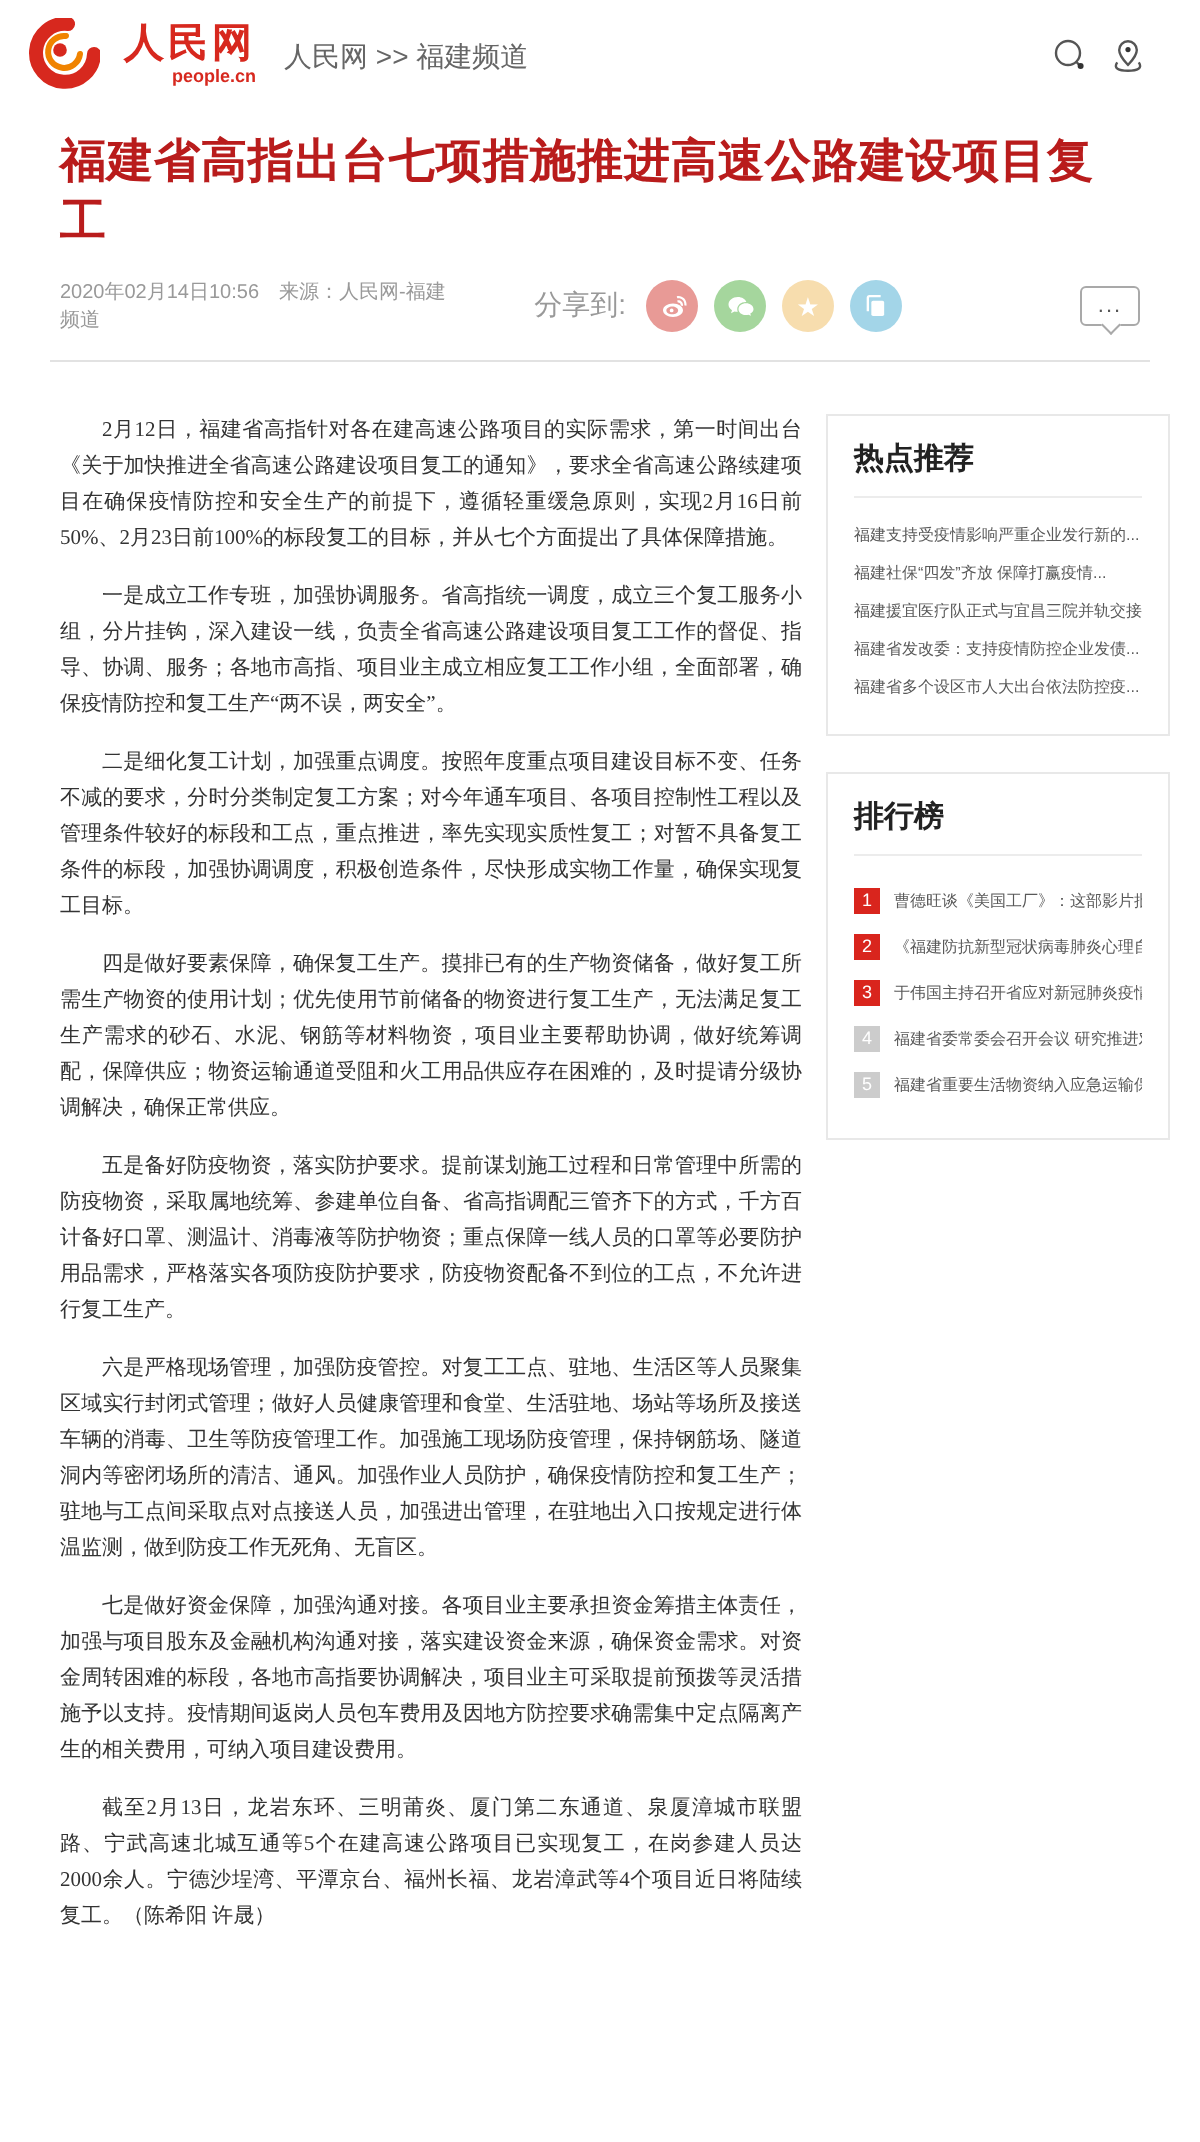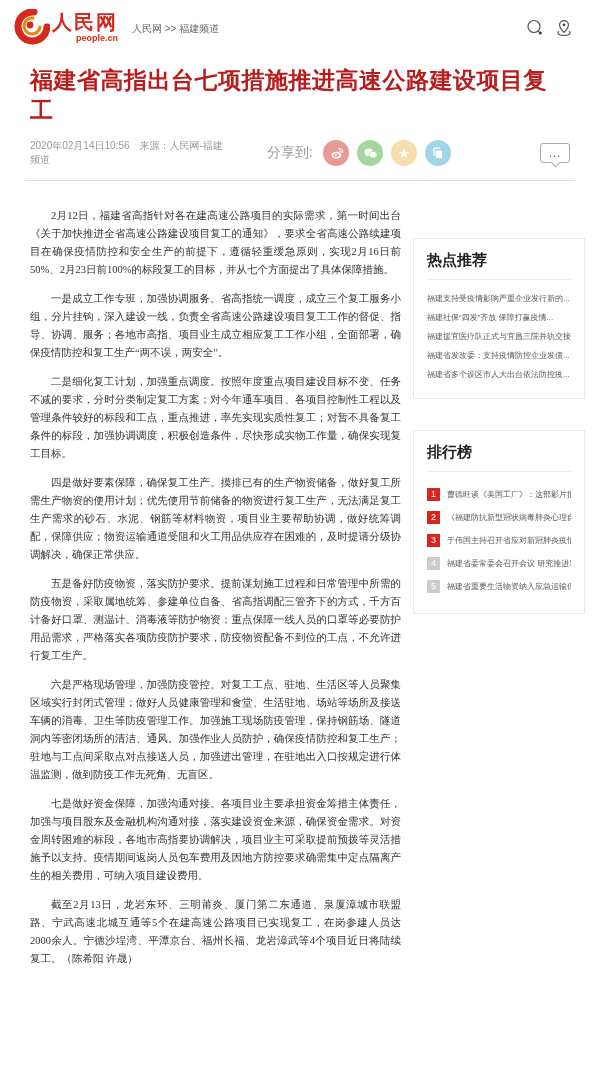--- a/index.html
+++ b/index.html
@@ -3,24 +3,24 @@
 <meta charset="utf-8">
 <style>
   * { margin:0; padding:0; box-sizing:border-box; }
   body { background:#fff; font-family:"Liberation Sans","DejaVu Sans",sans-serif; }
   .page { width:600px; height:1071px; background:#fff; overflow:hidden; position:relative; }
 
   
   .hdr { display:flex; align-items:center; padding:9px 26px 6px 14px; }
   .logo { display:flex; align-items:flex-start; cursor:pointer; }
   .logo-mark { display:inline-block; width:36px; height:36px; }
-  .logo-text { display:flex; flex-direction:column; margin-left:2px; margin-top:2px; }
+  .logo-text { display:flex; flex-direction:column; margin-left:12px; margin-top:2px; }
   .logo-cn { color:#d7281e; font-size:20px; font-weight:bold; letter-spacing:2px; line-height:22px; }
   .logo-en { color:#d7281e; font-size:9px; font-weight:bold; text-align:right; line-height:10px; }
-  .crumb { font-size:10px; color:#666; margin-left:14px; margin-top:4px; cursor:pointer; }
+  .crumb { font-size:14px; color:#666; margin-left:14px; margin-top:4px; cursor:pointer; }
   .hdr-icons { margin-left:auto; display:flex; align-items:center; gap:9px; margin-top:2px; }
   .hicon { display:inline-flex; width:20px; height:20px; cursor:pointer; }
 
   
   .title { font-size:23px; font-weight:bold; color:#b91c1c; padding:14px 30px 0; letter-spacing:0.5px; line-height:30px; }
   .meta-row { display:flex; align-items:center; padding:14px 30px 0;gap:37px; }
   .meta { flex:1; font-size:10px; color:#999; }
   .meta .src-label { margin-left:10px; }
   .meta .src { color:#999; cursor:pointer; }
   .share { display:flex; align-items:center; gap:8px; }
@@ -34,21 +34,21 @@
   .comment-btn { margin-left:52px; width:30px; height:20px; border:1px solid #a9a9a9; border-radius:3px; display:flex; align-items:center; justify-content:center; position:relative; cursor:pointer; color:#555; font-size:11px; letter-spacing:1px; line-height:8px; }
   .comment-btn::after { content:""; position:absolute; left:11px; bottom:-4px; width:6px; height:6px; background:#fff; border-left:1px solid #a9a9a9; border-bottom:1px solid #a9a9a9; transform:rotate(-45deg); }
   .divider { border-top:1px solid #e2e2e2; margin:13px 25px 0; }
 
   
   .content { display:flex; padding:0 15px 0 30px; margin-top:26px; }
   .main { width:371px; }
   .para { font-size:10.5px; color:#333; line-height:18px; text-indent:2em; text-align:justify; margin-bottom:11px;font-family:Liberation Serif, serif; }
 
   .side { width:172px; margin-left:12px; }
-  .box { border:1px solid #e8e8e8; padding:12px 13px 10px; margin-bottom:18px; background:#fff;margin-top:31px; }
+  .box { border:1px solid #e8e8e8; padding:12px 13px 10px; margin-bottom:18px; background:#fff; }
   .box-title { font-size:15px; font-weight:bold; color:#222; padding-bottom:9px; border-bottom:1px solid #ececec; }
   ul { list-style:none; }
   .hot-list { padding-top:5px; }
   .hot-item { font-size:8px; color:#595959; margin:8px 0; white-space:nowrap; overflow:hidden; cursor:pointer; }
   .rank-list { padding-top:6px; }
   .rank-item { display:flex; align-items:center; margin:10px 0; cursor:pointer; }
   .badge { flex:0 0 13px; width:13px; height:13px; background:#d9251d; color:#fff; font-size:9px; line-height:13px; text-align:center; margin-right:7px; }
   .rank-item.v-gray .badge { background:#cccccc; }
   .rank-text { font-size:8px; color:#595959; white-space:nowrap; overflow:hidden; }
 </style>

